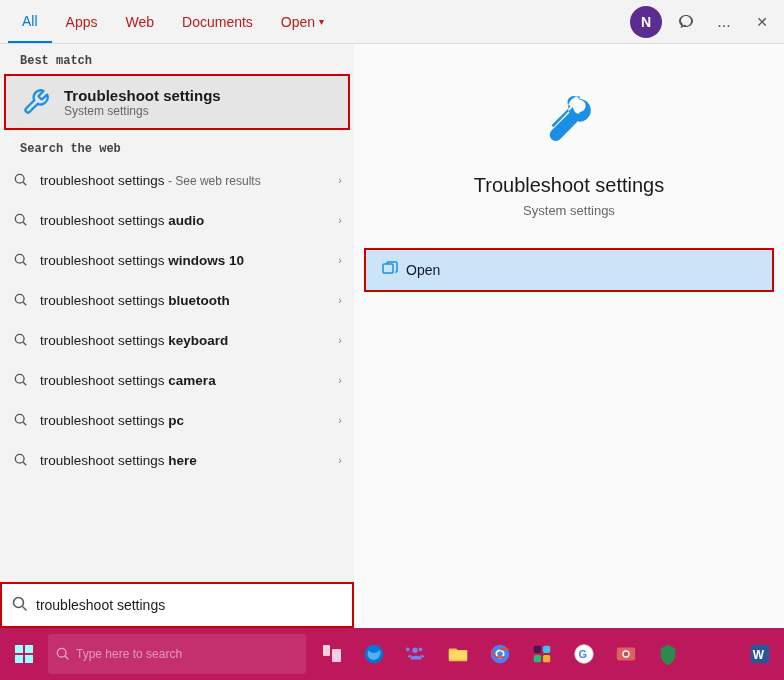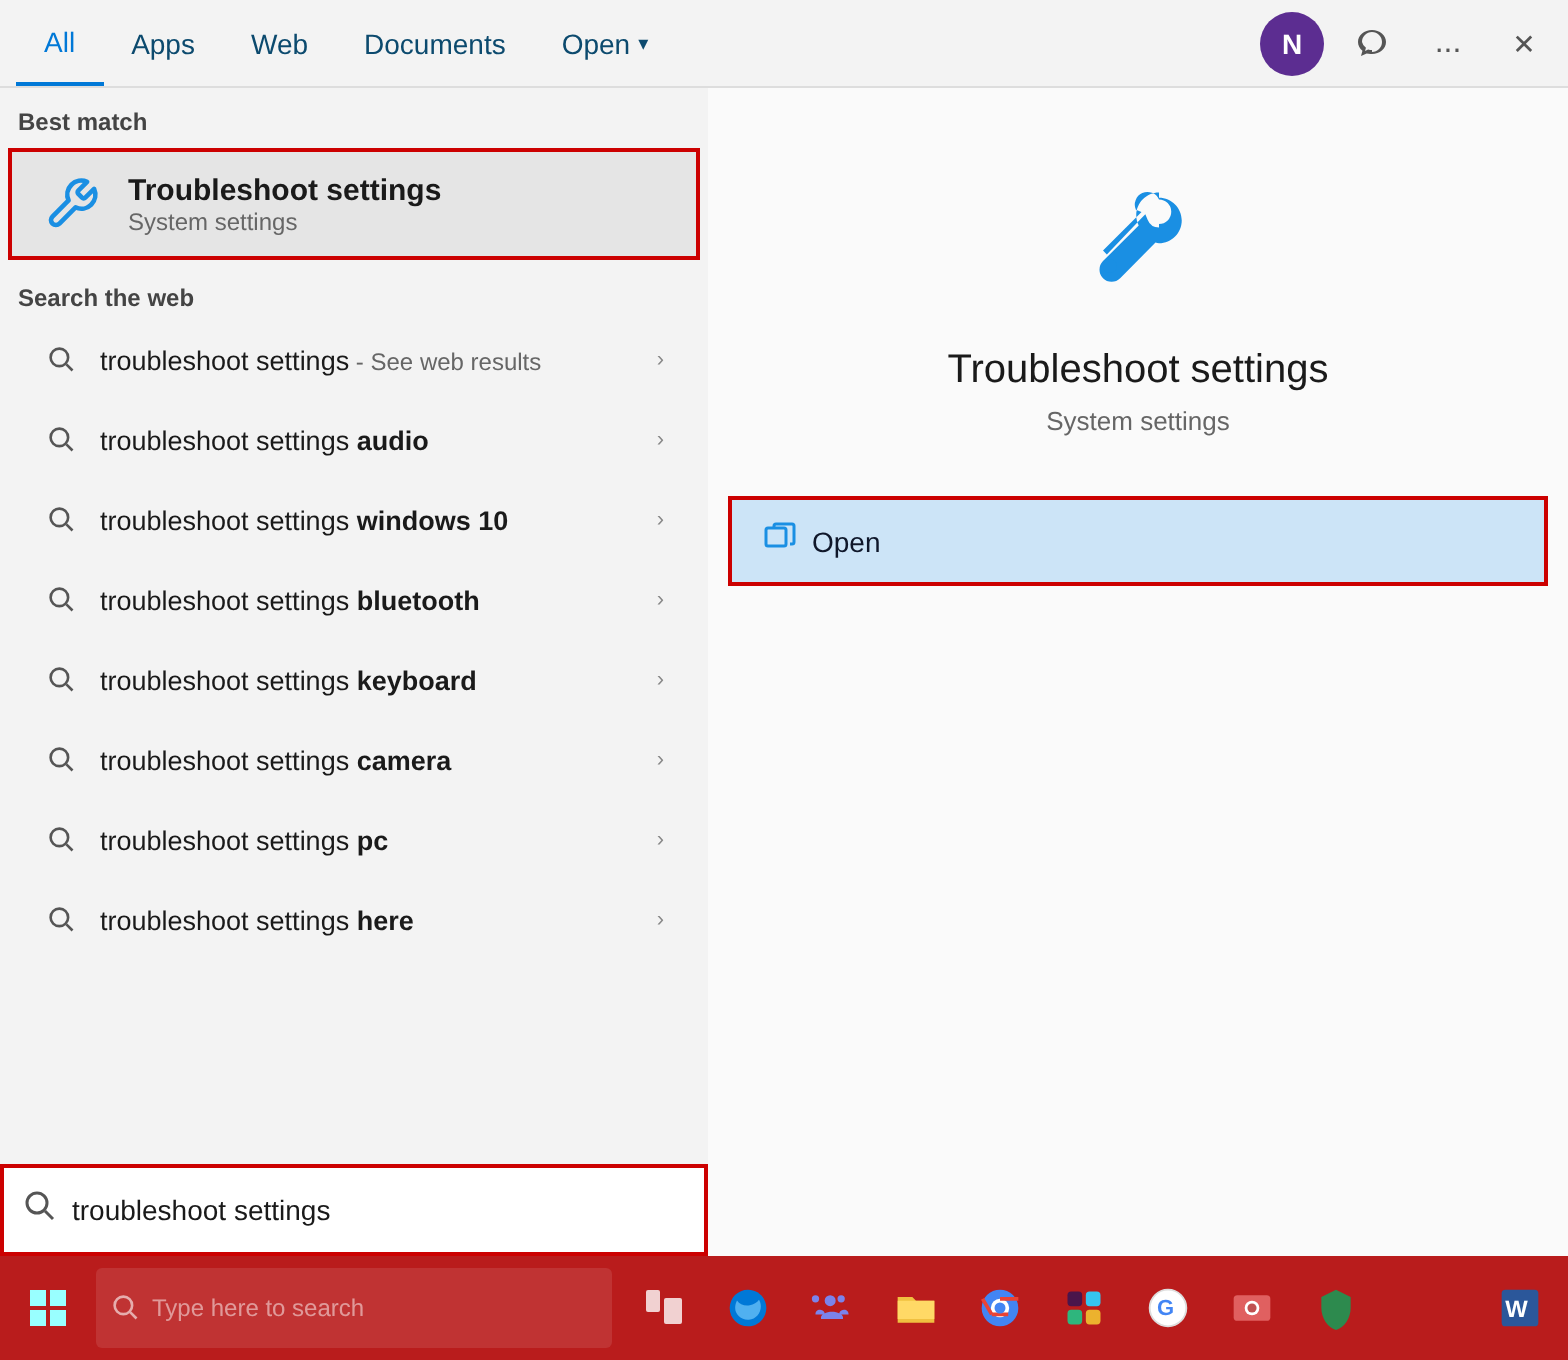--- a/index.html
+++ b/index.html
@@ -29,21 +29,21 @@
       align-items: center;
       background: #f3f3f3;
       height: 44px;
       padding: 0 8px;
       border-bottom: 1px solid #ddd;
       position: relative;
     }
     .nav-tab {
       padding: 8px 14px;
       font-size: 14px;
-      color: #0c4a6e;
+      color: #b91c1c;
       cursor: pointer;
       height: 100%;
       display: flex;
       align-items: center;
       position: relative;
     }
     .nav-tab.active {
       border-bottom: 2px solid #0078d7;
       color: #0078d7;
     }
@@ -98,22 +98,23 @@
       flex-direction: column;
       background: #f3f3f3;
       overflow: hidden;
     }
 
     
     .section-label {
       font-size: 12px;
       font-weight: 600;
       color: #444;
-      padding: 10px 14px 4px 9px;
+      padding: 10px 14px 4px 20px;
       text-transform: none;
+      font-family: Liberation Mono, monospace;
     }
 
     .best-match-item {
       display: flex;
       align-items: center;
       padding: 10px 14px;
       background: #e5e5e5;
       cursor: pointer;
       border: 2px solid #cc0000;
       margin: 2px 4px;
@@ -142,21 +143,21 @@
 
     
     .web-search-items {
       display: flex;
       flex-direction: column;
       flex: 1;
     }
     .search-item {
       display: flex;
       align-items: center;
-      padding: 8px 22px;
+      padding: 8px 12px;
       cursor: pointer;
       gap: 10px;
       min-height: 40px;
     }
     .search-icon-small {
       width: 18px;
       height: 18px;
       flex-shrink: 0;
       display: flex;
       align-items: center;
@@ -250,21 +251,21 @@
       background: transparent;
     }
 
     
     .taskbar {
       position: absolute;
       bottom: 0;
       left: 0;
       width: 784px;
       height: 52px;
-      background: #b91c1c;
+      background: #be185d;
       display: flex;
       align-items: center;
       padding: 16px 4px;
       gap: 2px;
     }
     .taskbar-search {
       width: 258px;
       height: 40px;
       background: rgba(255,255,255,0.1);
       border-radius: 3px;

